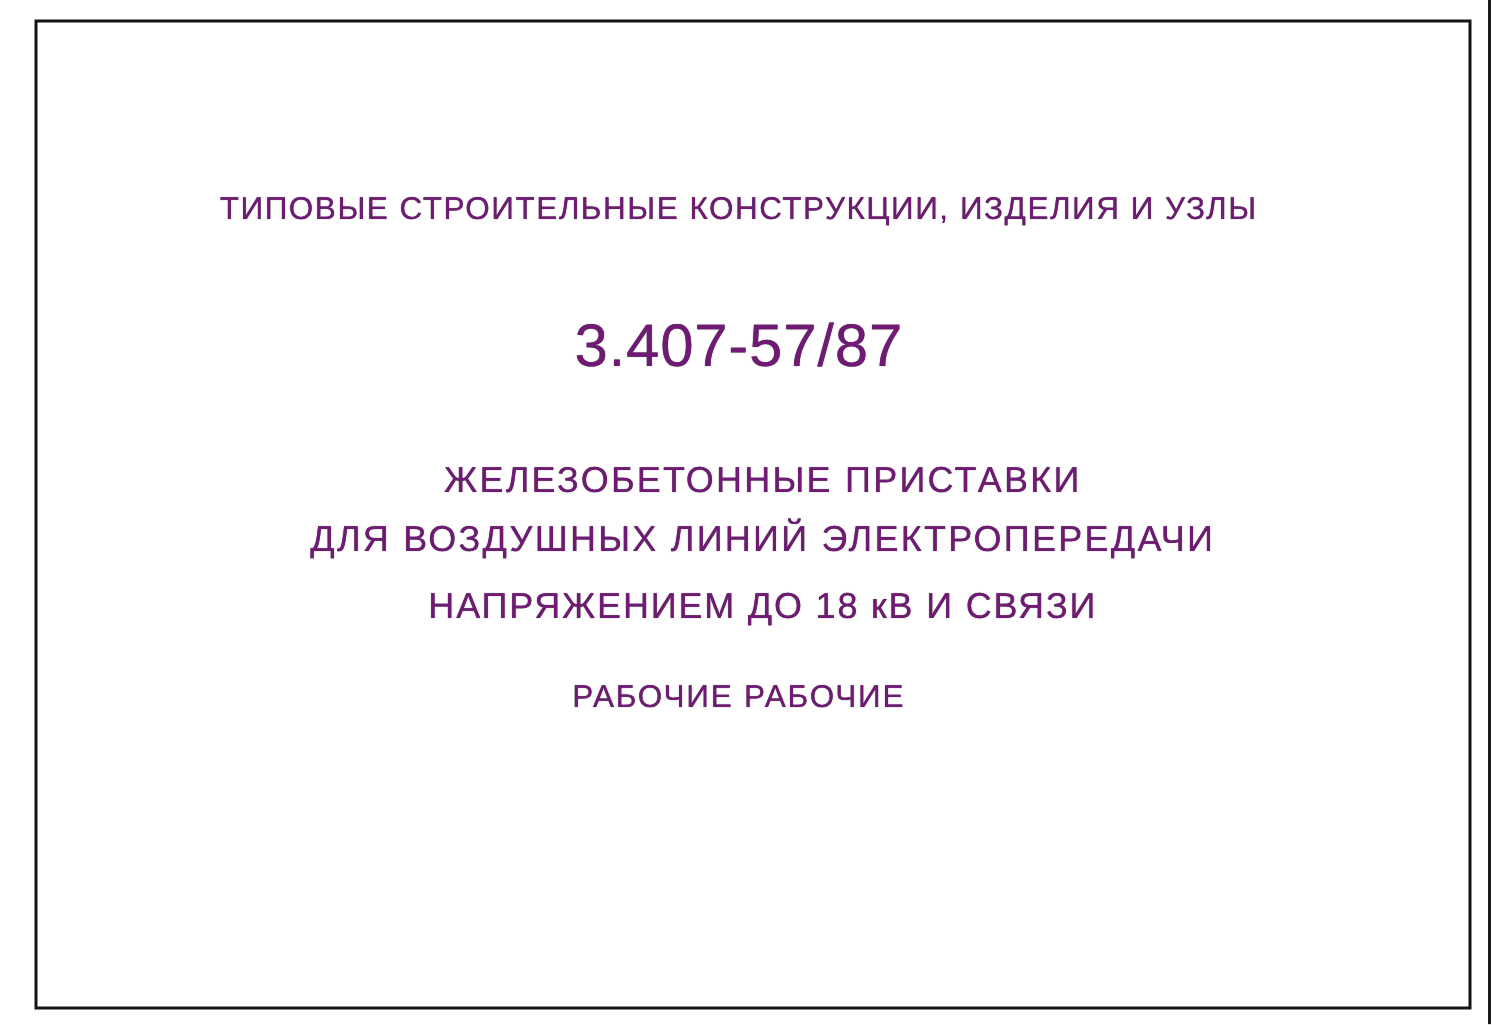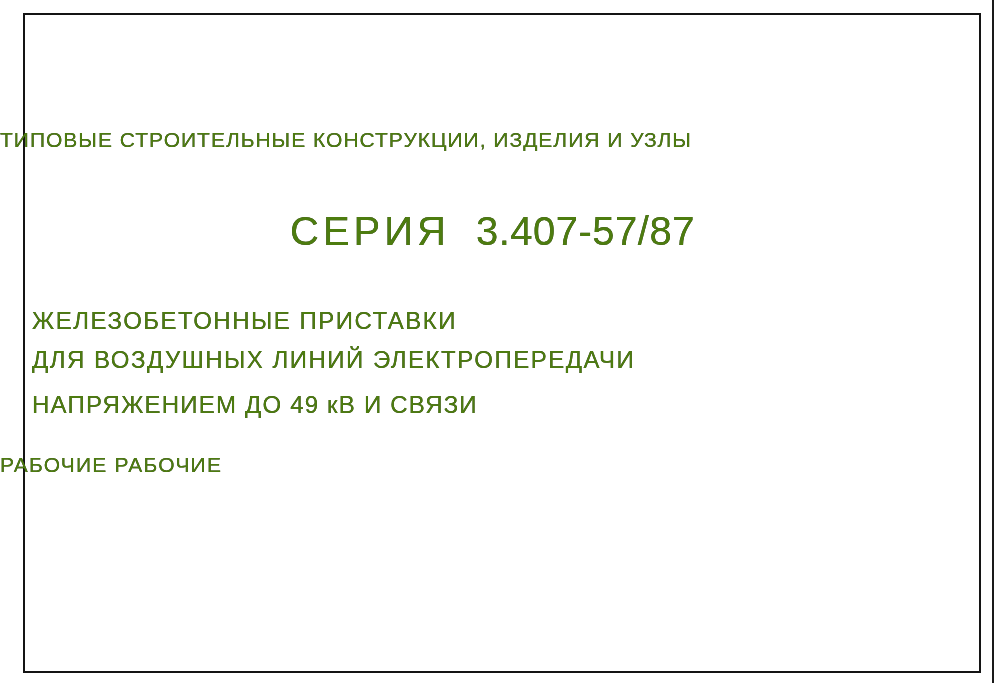--- a/index.html
+++ b/index.html
@@ -32,23 +32,23 @@
     left: 992px;
     top: 0;
     width: 2px;
     height: 683px;
     background: #1a1a1a;
   }
   .txt {
     position: absolute;
     left: 0;
     right: 12px; 
-    text-align: left;
+    text-align: center;
     white-space: nowrap;
-    color: #4d7c0f;
+    color: #701a75;
     text-shadow: 0 0 0.6px rgba(10,10,10,0.85);
   }
   .header-line {
     top: 129px;
     font-size: 21px;
     line-height: 21px;
     letter-spacing: 1px;
   }
   .series-line {
     top: 211px;
@@ -80,25 +80,24 @@
 <body>
 
 <div class="page">
 
   <div class="frame"></div>
   <div class="edge-line"></div>
 
   <div class="txt header-line">ТИПОВЫЕ СТРОИТЕЛЬНЫЕ КОНСТРУКЦИИ, ИЗДЕЛИЯ И УЗЛЫ</div>
 
   <div class="txt series-line">
-    <span class="series-label">СЕРИЯ</span>
     <span class="series-number">3.407-57/87</span>
   </div>
 
   <div class="txt subtitle-line subtitle-1">ЖЕЛЕЗОБЕТОННЫЕ ПРИСТАВКИ</div>
 
   <div class="txt subtitle-line subtitle-2">ДЛЯ ВОЗДУШНЫХ ЛИНИЙ ЭЛЕКТРОПЕРЕДАЧИ</div>
 
-  <div class="txt subtitle-line subtitle-3">НАПРЯЖЕНИЕМ ДО 49 кВ И СВЯЗИ</div>
+  <div class="txt subtitle-line subtitle-3">НАПРЯЖЕНИЕМ ДО 18 кВ И СВЯЗИ</div>
 
   <div class="txt doctype-line">РАБОЧИЕ РАБОЧИЕ</div>
 
 </div>
 
 </body></html>

